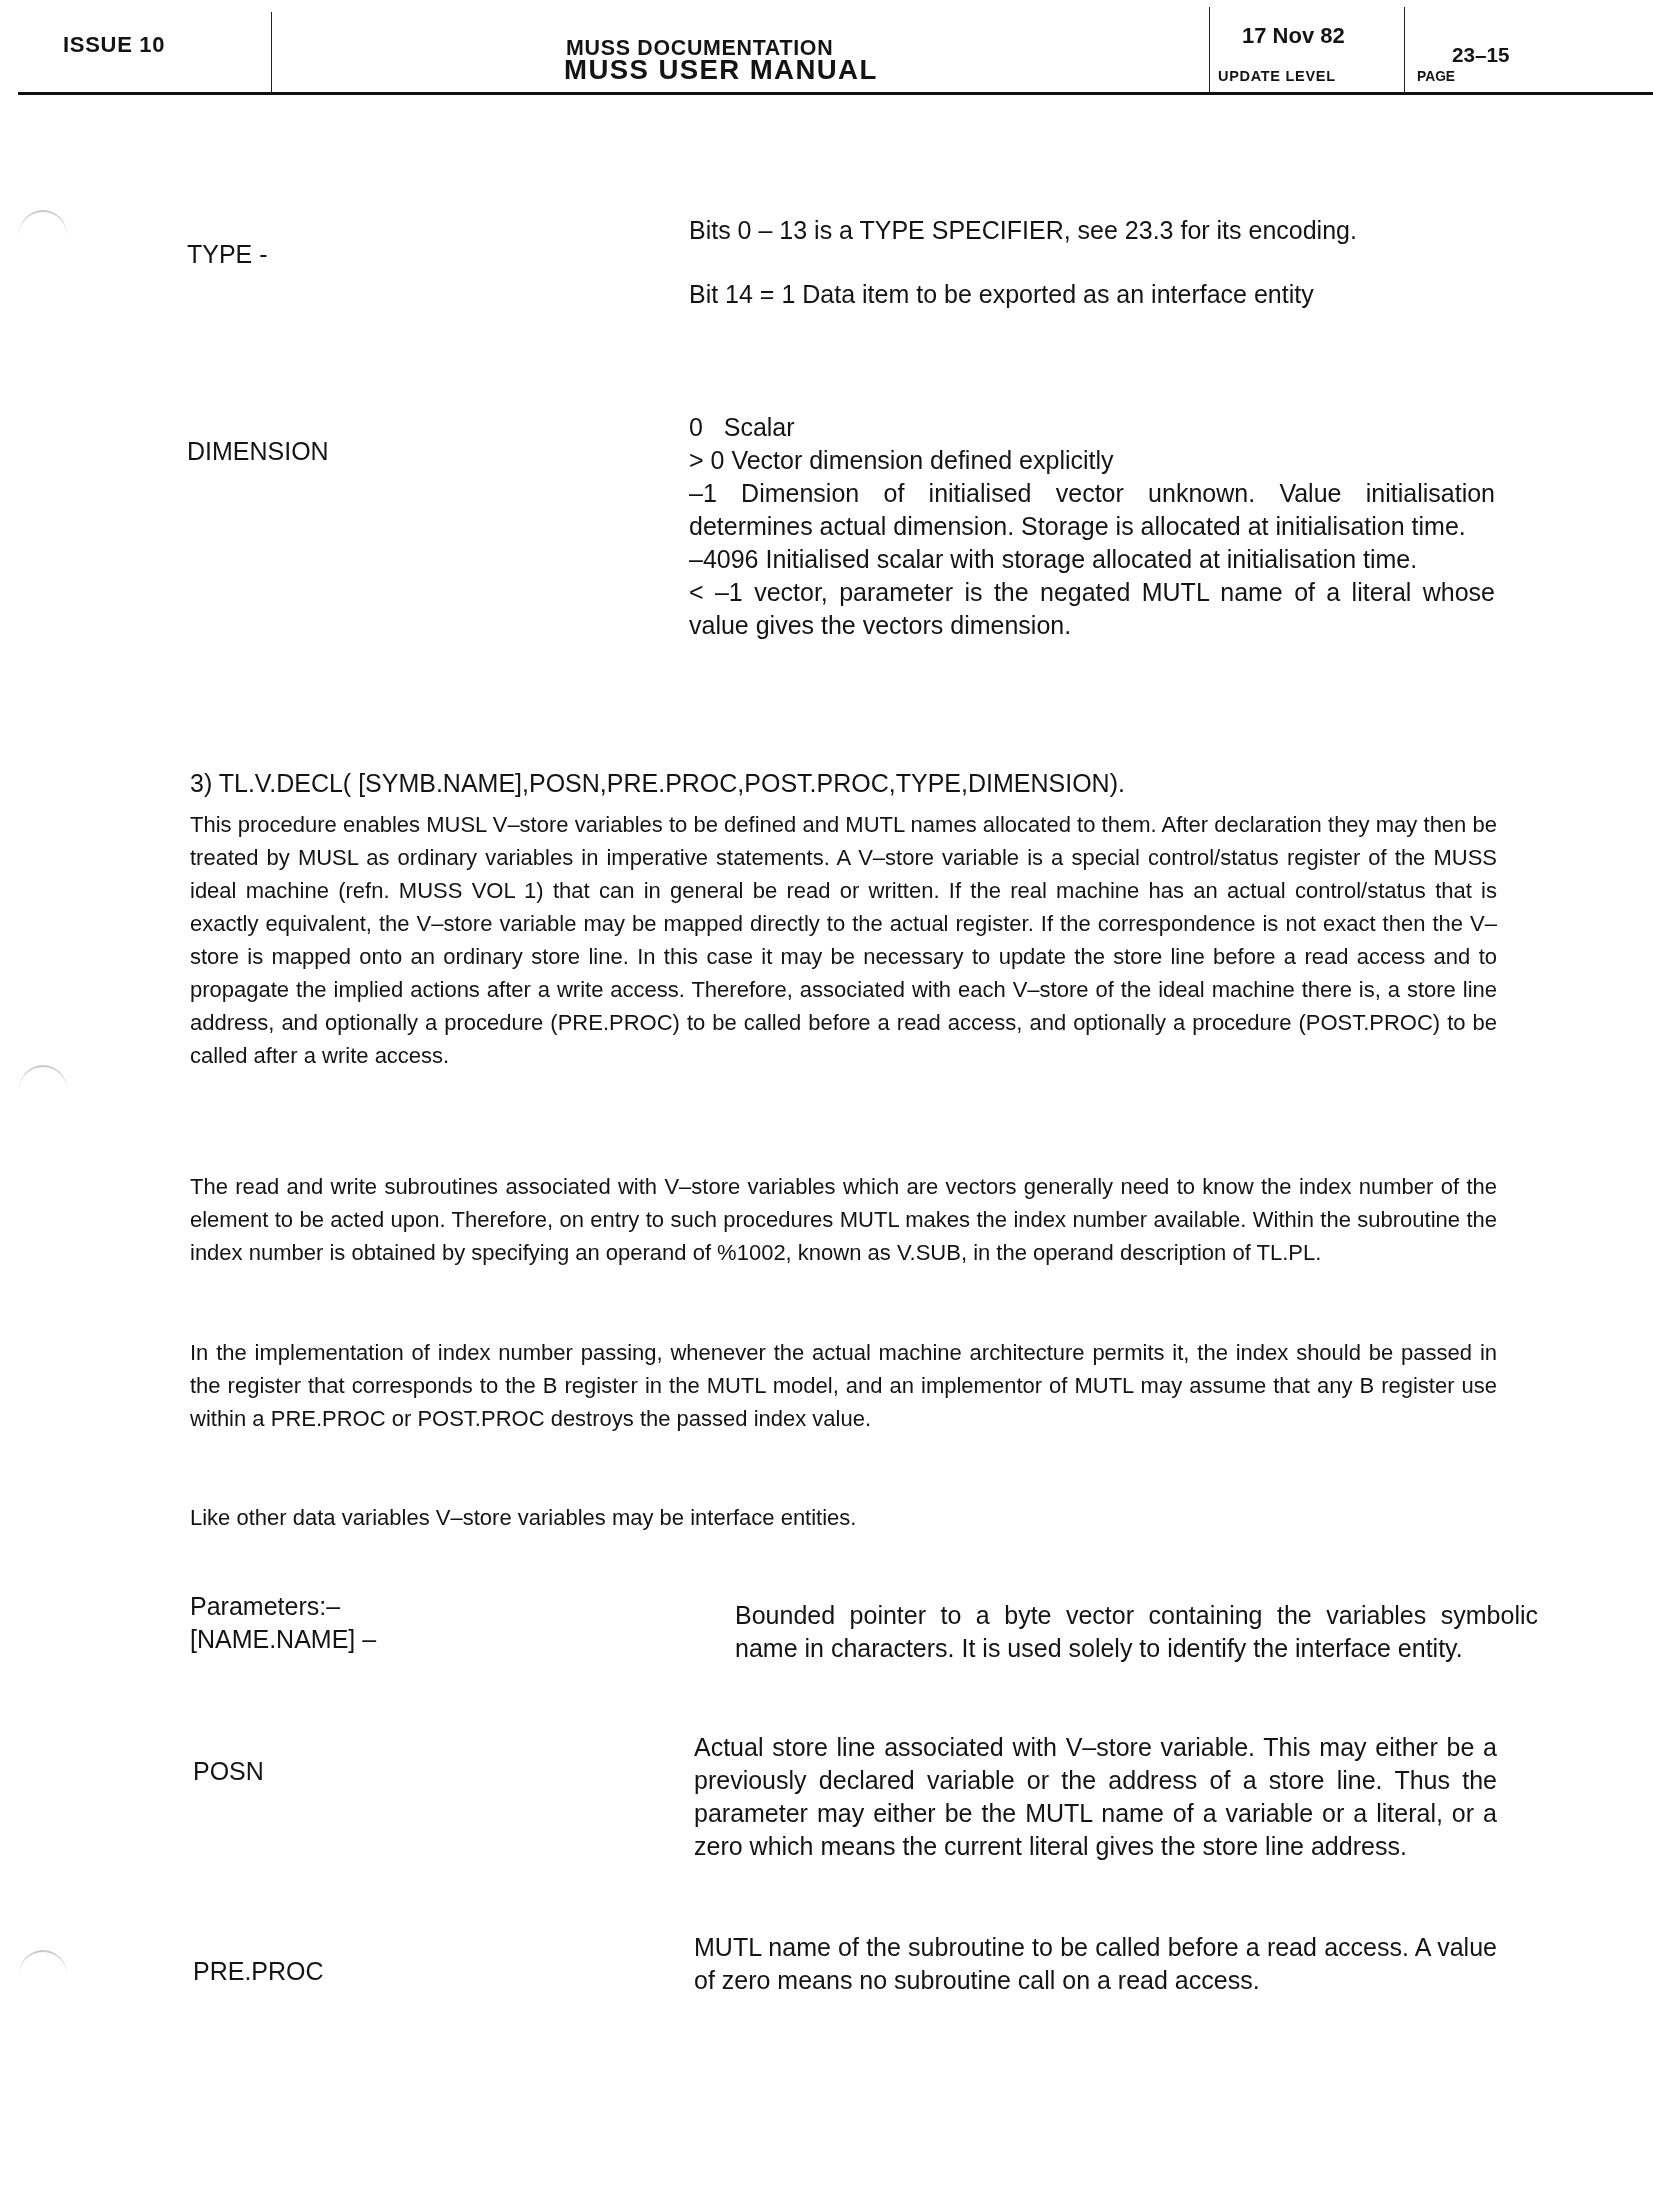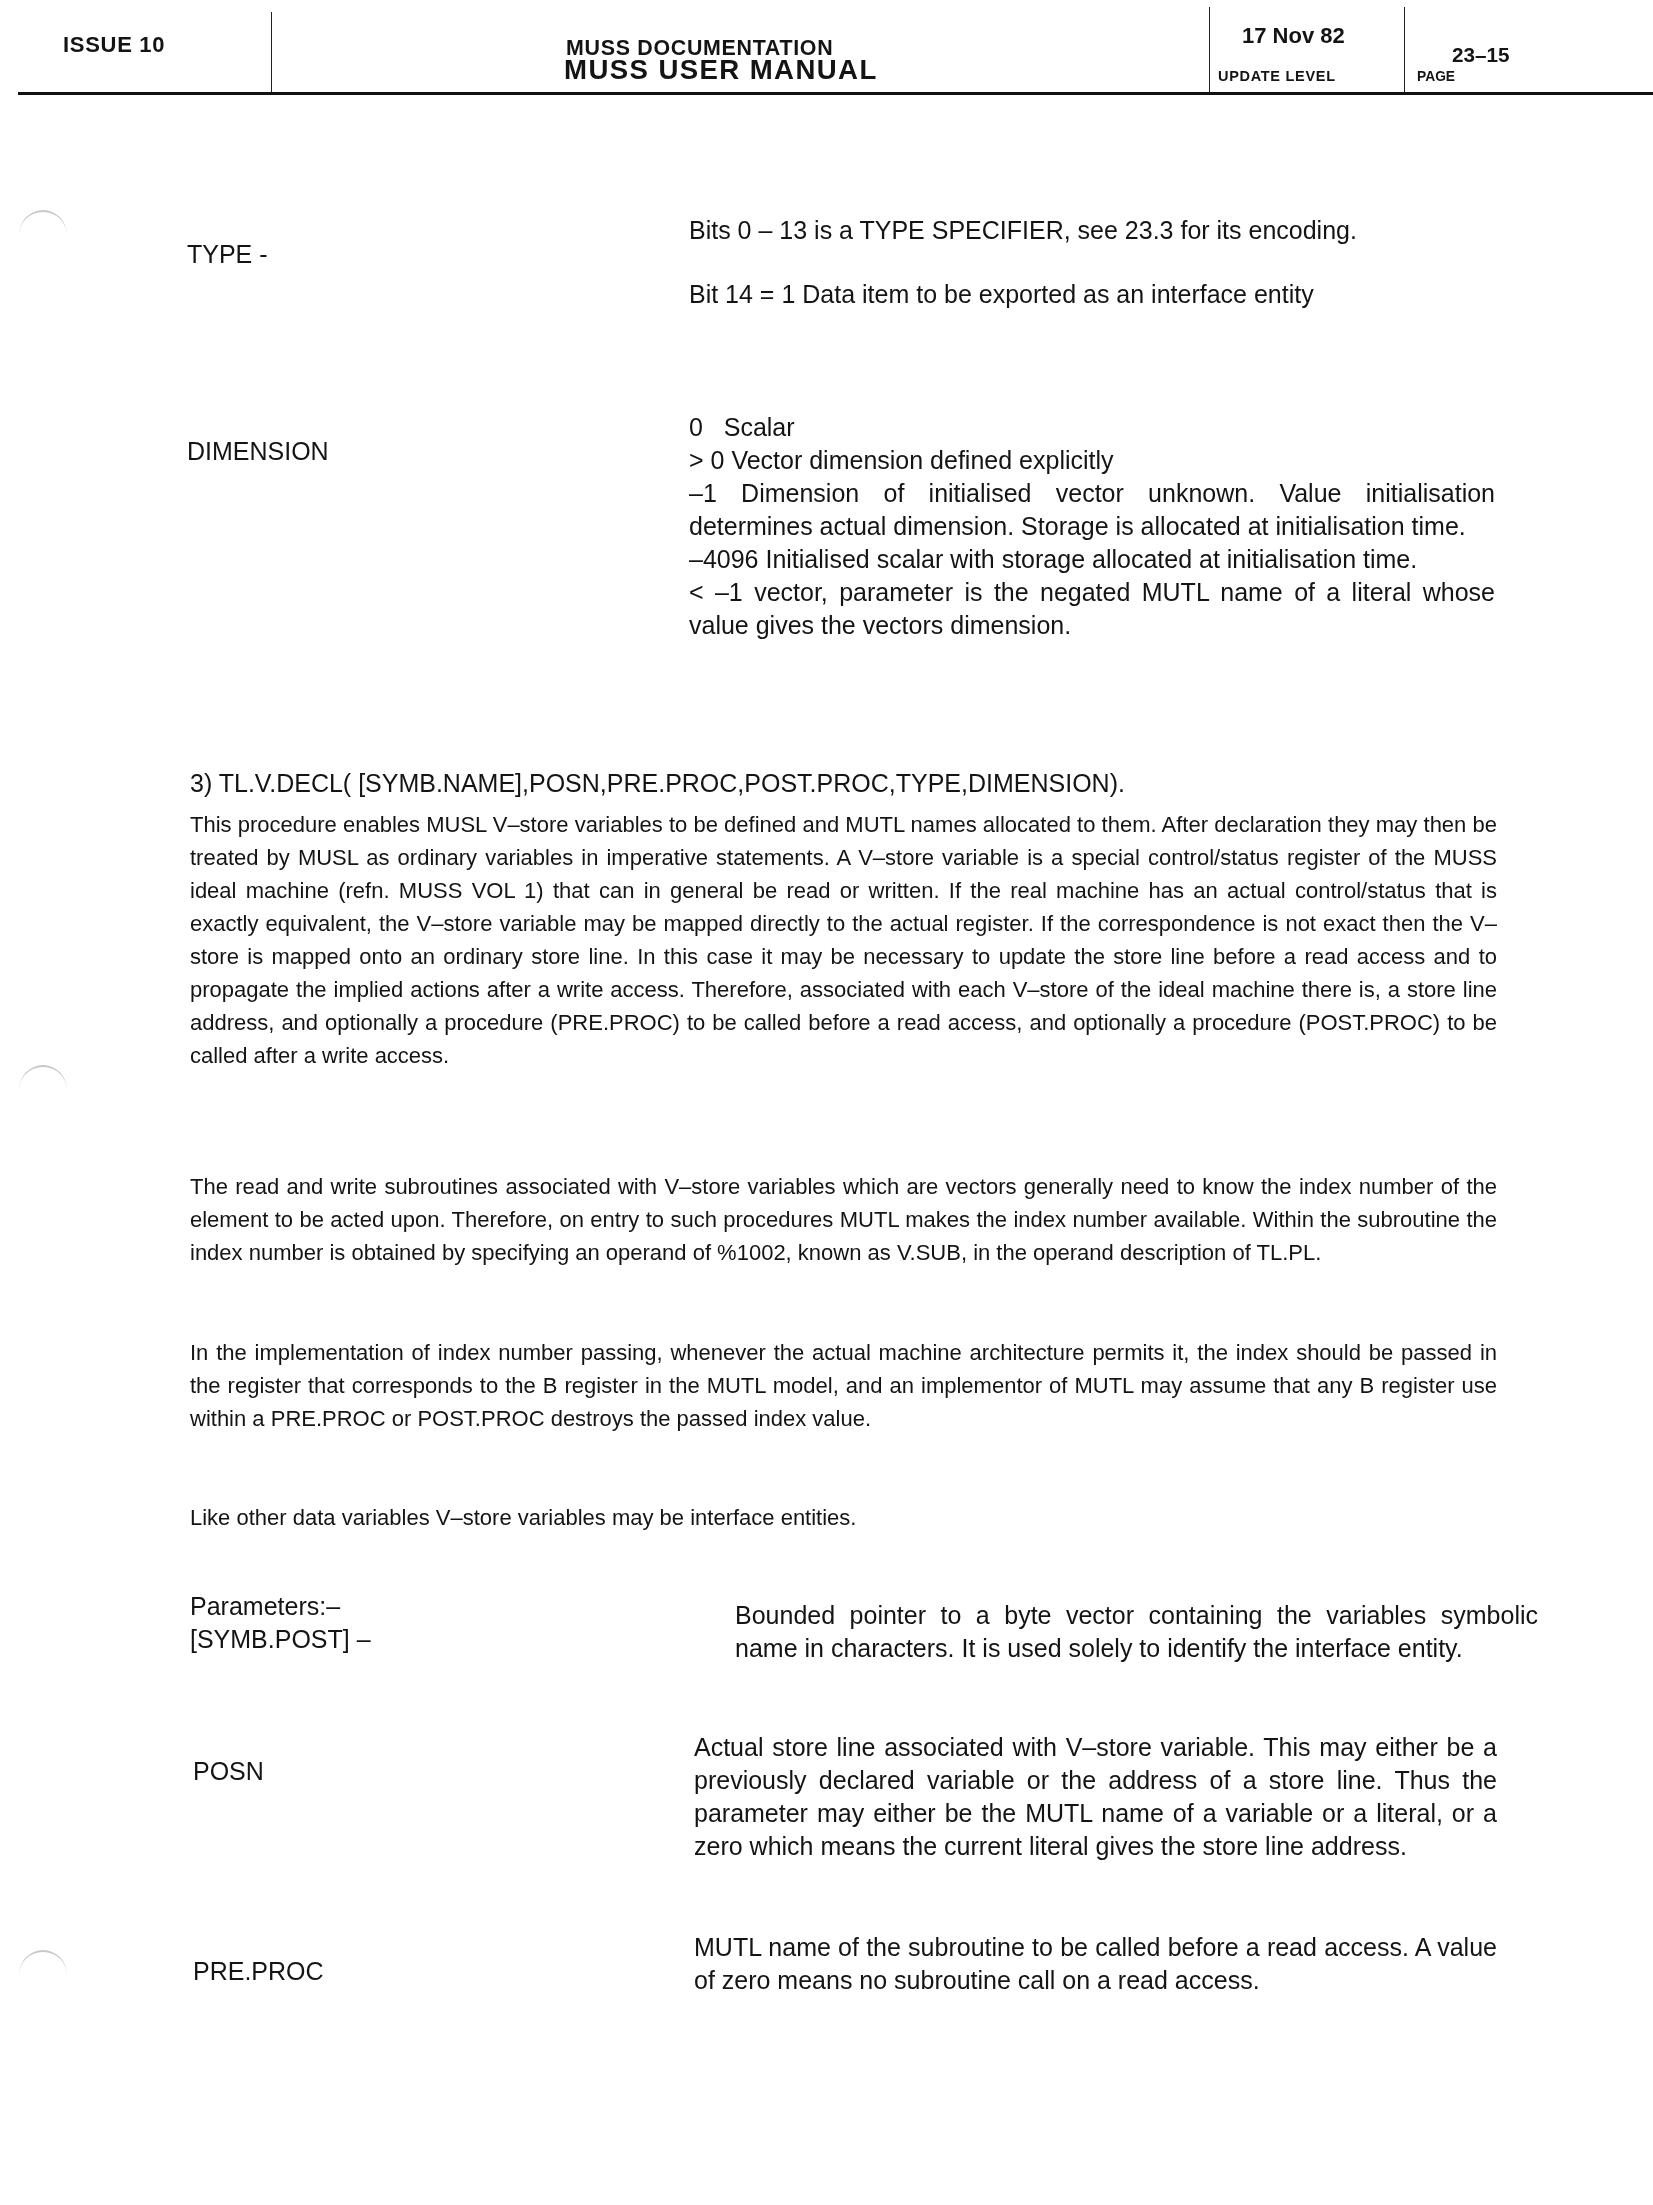--- a/index.html
+++ b/index.html
@@ -72,21 +72,21 @@
 
 <div class="txt" style="left:190px; top:743px;margin-top:24px;">3) TL.V.DECL( [SYMB.NAME],POSN,PRE.PROC,POST.PROC,TYPE,DIMENSION).</div>
 
 <div class="para" style="top:808px;">This procedure enables MUSL V–store variables to be defined and MUTL names allocated to them. After declaration they may then be treated by MUSL as ordinary variables in imperative statements. A V–store variable is a special control/status register of the MUSS ideal machine (refn. MUSS VOL 1) that can in general be read or written. If the real machine has an actual control/status that is exactly equivalent, the V–store variable may be mapped directly to the actual register. If the correspondence is not exact then the V–store is mapped onto an ordinary store line. In this case it may be necessary to update the store line before a read access and to propagate the implied actions after a write access. Therefore, associated with each V–store of the ideal machine there is, a store line address, and optionally a procedure (PRE.PROC) to be called before a read access, and optionally a procedure (POST.PROC) to be called after a write access.</div>
 <div class="para" style="top:1170px;">The read and write subroutines associated with V–store variables which are vectors generally need to know the index number of the element to be acted upon. Therefore, on entry to such procedures MUTL makes the index number available. Within the subroutine the index number is obtained by specifying an operand of %1002, known as V.SUB, in the operand description of TL.PL.</div>
 <div class="para" style="top:1336px;">In the implementation of index number passing, whenever the actual machine architecture permits it, the index should be passed in the register that corresponds to the B register in the MUTL model, and an implementor of MUTL may assume that any B register use within a PRE.PROC or POST.PROC destroys the passed index value.</div>
 <div class="para" style="top:1501px;">Like other data variables V–store variables may be interface entities.</div>
 
 <div class="lbl" style="left:190px; top:1566px;text-align:right;">Parameters:–</div>
 
-<div class="lbl" style="left:190px; top:1599px;">[SYMB.POST] –</div>
+<div class="lbl" style="left:190px; top:1599px;">[NAME.NAME] –</div>
 <div class="rcol2" style="top:1599px;margin-left:41px;">Bounded pointer to a byte vector containing the variables symbolic name in characters. It is used solely to identify the interface entity.</div>
 
 <div class="lbl" style="left:193px; top:1731px;">POSN</div>
 <div class="rcol2" style="top:1731px;">Actual store line associated with V–store variable. This may either be a previously declared variable or the address of a store line. Thus the parameter may either be the MUTL name of a variable or a literal, or a zero which means the current literal gives the store line address.</div>
 
 <div class="lbl" style="left:193px; top:1931px;">PRE.PROC</div>
 <div class="rcol2" style="top:1931px;">MUTL name of the subroutine to be called before a read access. A value of zero means no subroutine call on a read access.</div>
 
 
 </body></html>

